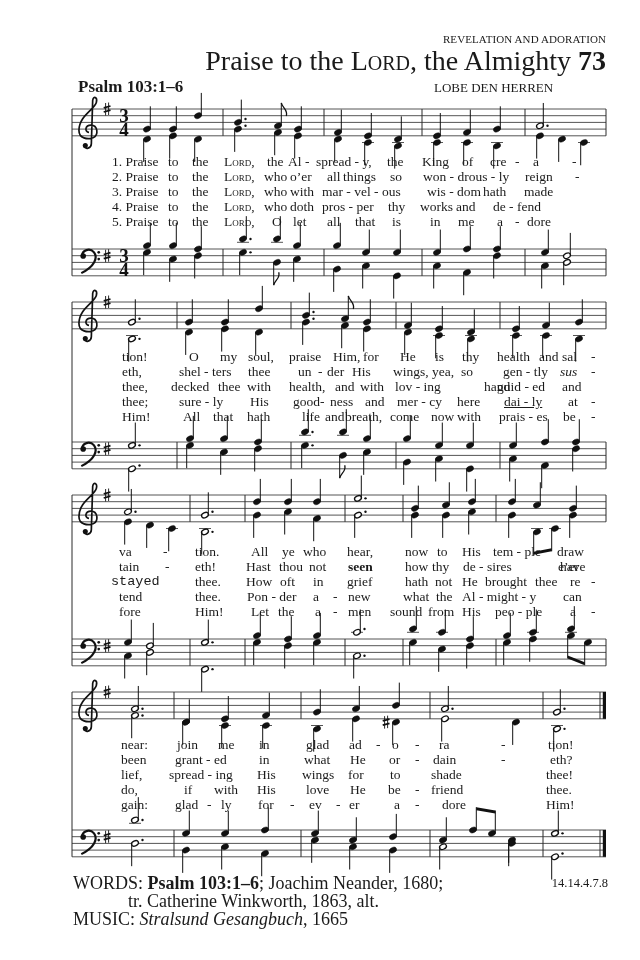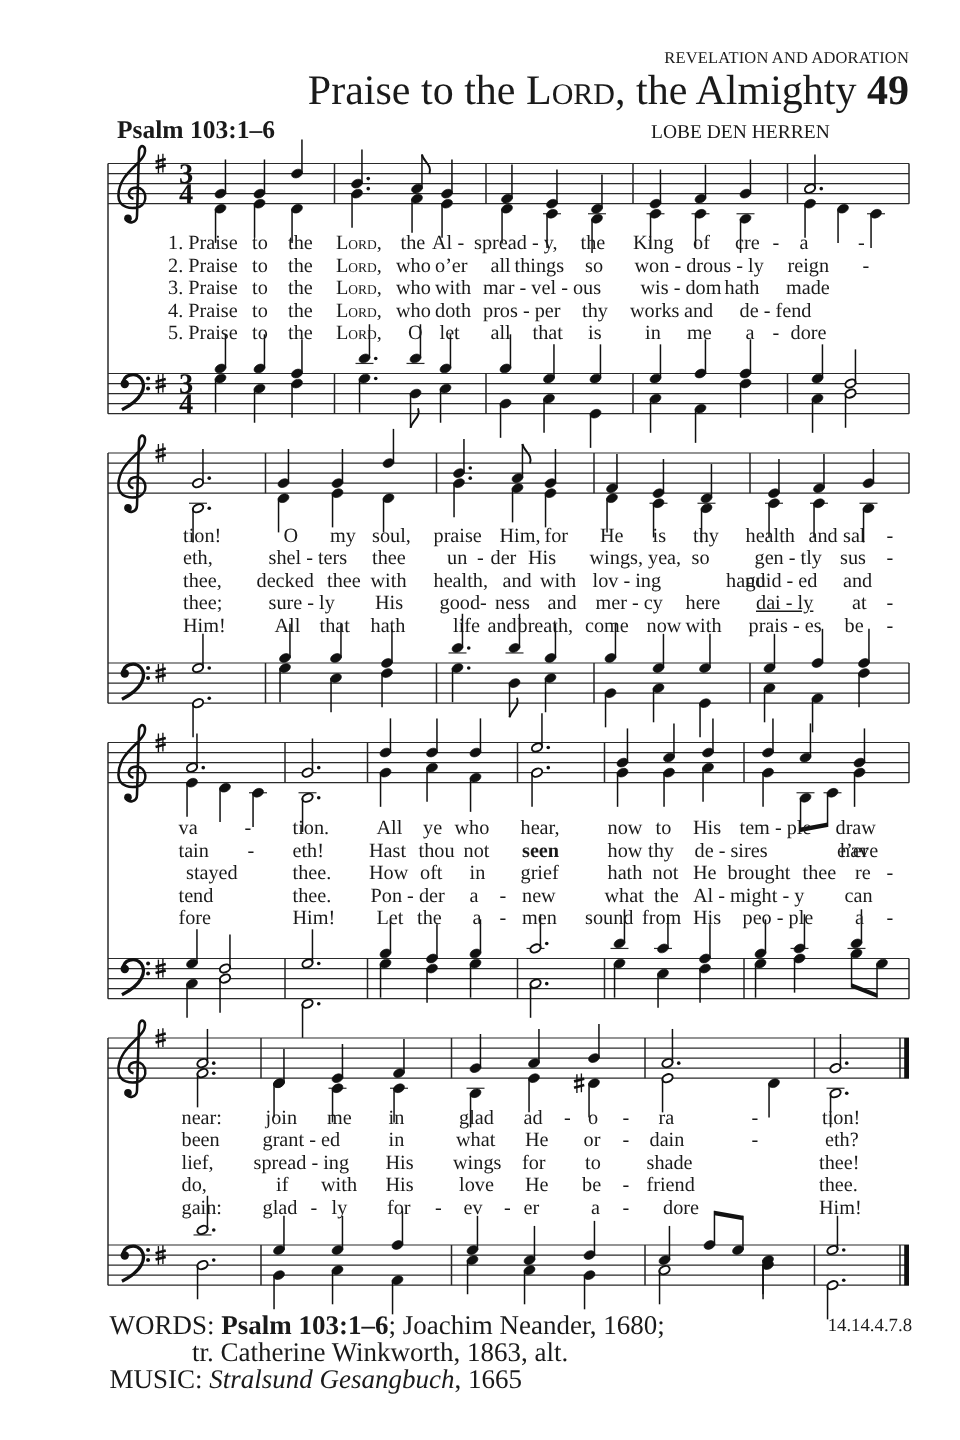--- a/index.html
+++ b/index.html
@@ -26,21 +26,21 @@
     .f3 { left:73px; top:912px; }
     .meter { right:32px; top:876px; font-size:12.5px; }
   </style>
 </head>
 <body>
 
 <div id="page">
 
   <div class="abs section">REVELATION AND ADORATION</div>
 
-  <div class="abs title"><span>Praise to the </span><span class="sc">Lord</span><span>, the Almighty </span><span class="num">49</span></div>
+  <div class="abs title"><span>Praise to the </span><span class="sc">Lord</span><span>, the Almighty </span><span class="num">73</span></div>
 
   <div class="abs scripture">Psalm 103:1–6</div>
   <div class="abs tune">LOBE DEN HERREN</div>
 
   <svg id="score-svg" viewBox="0 0 640 960" xmlns="http://www.w3.org/2000/svg">
       <g>
         <line x1="72" y1="109" x2="72" y2="275.8" class="bar"></line>
         <g>
           <line x1="72" y1="109" x2="606" y2="109" class="sl"></line>
           <line x1="72" y1="115.7" x2="606" y2="115.7" class="sl"></line>
@@ -1211,21 +1211,21 @@
       <div class="lyric" style="left: 122px; top: 363px;">eth,</div>
       <div class="lyric" style="left: 179px; top: 363px;">shel - ters</div>
       <div class="lyric" style="left: 248px; top: 363px;">thee</div>
       <div class="lyric" style="left: 298px; top: 363px;">un</div>
       <div class="lyric" style="left: 318px; top: 363px;">-</div>
       <div class="lyric" style="left: 327px; top: 363px;">der</div>
       <div class="lyric" style="left: 352px; top: 363px;">His</div>
       <div class="lyric" style="left: 393px; top: 363px;">wings, yea,</div>
       <div class="lyric" style="left: 461px; top: 363px;">so</div>
       <div class="lyric" style="left: 503px; top: 363px;">gen - tly</div>
-      <div class="lyric" style="left: 560px; top: 363px;">sus</div>
+      <div class="lyric" style="left: 560px; top: 363px; font-style: italic;">sus</div>
       <div class="lyric" style="left: 591px; top: 363px;">-</div>
       <div class="lyric" style="left: 122px; top: 378px;">thee,</div>
       <div class="lyric" style="left: 171px; top: 378px;">decked</div>
       <div class="lyric" style="left: 218px; top: 378px;">thee</div>
       <div class="lyric" style="left: 247px; top: 378px;">with</div>
       <div class="lyric" style="left: 289px; top: 378px;">health,</div>
       <div class="lyric" style="left: 335px; top: 378px;">and</div>
       <div class="lyric" style="left: 360px; top: 378px;">with</div>
       <div class="lyric" style="left: 395px; top: 378px;">lov - ing</div>
       <div class="lyric" style="left: 484px; top: 378px;">hand</div>
@@ -1273,21 +1273,21 @@
       <div class="lyric" style="left: 195px; top: 558px;">eth!</div>
       <div class="lyric" style="left: 246px; top: 558px;">Hast</div>
       <div class="lyric" style="left: 279px; top: 558px;">thou</div>
       <div class="lyric" style="left: 309px; top: 558px;">not</div>
       <div class="lyric" style="left: 348px; top: 558px; font-weight: bold;">seen</div>
       <div class="lyric" style="left: 405px; top: 558px;">how</div>
       <div class="lyric" style="left: 432px; top: 558px;">thy</div>
       <div class="lyric" style="left: 463px; top: 558px;">de - sires</div>
       <div class="lyric" style="left: 558px; top: 558px;">e’er</div>
       <div class="lyric" style="left: 560px; top: 558px;">have</div>
-      <div class="lyric" style="left: 124px; top: 573px;">stayed</div>
+      <div class="lyric" style="left: 111px; top: 573px; font-family: Liberation Mono, monospace;">stayed</div>
       <div class="lyric" style="left: 195px; top: 573px;">thee.</div>
       <div class="lyric" style="left: 246px; top: 573px;">How</div>
       <div class="lyric" style="left: 280px; top: 573px;">oft</div>
       <div class="lyric" style="left: 313px; top: 573px;">in</div>
       <div class="lyric" style="left: 347px; top: 573px;">grief</div>
       <div class="lyric" style="left: 405px; top: 573px;">hath</div>
       <div class="lyric" style="left: 435px; top: 573px;">not</div>
       <div class="lyric" style="left: 462px; top: 573px;">He</div>
       <div class="lyric" style="left: 485px; top: 573px;">brought</div>
       <div class="lyric" style="left: 535px; top: 573px;">thee</div>

